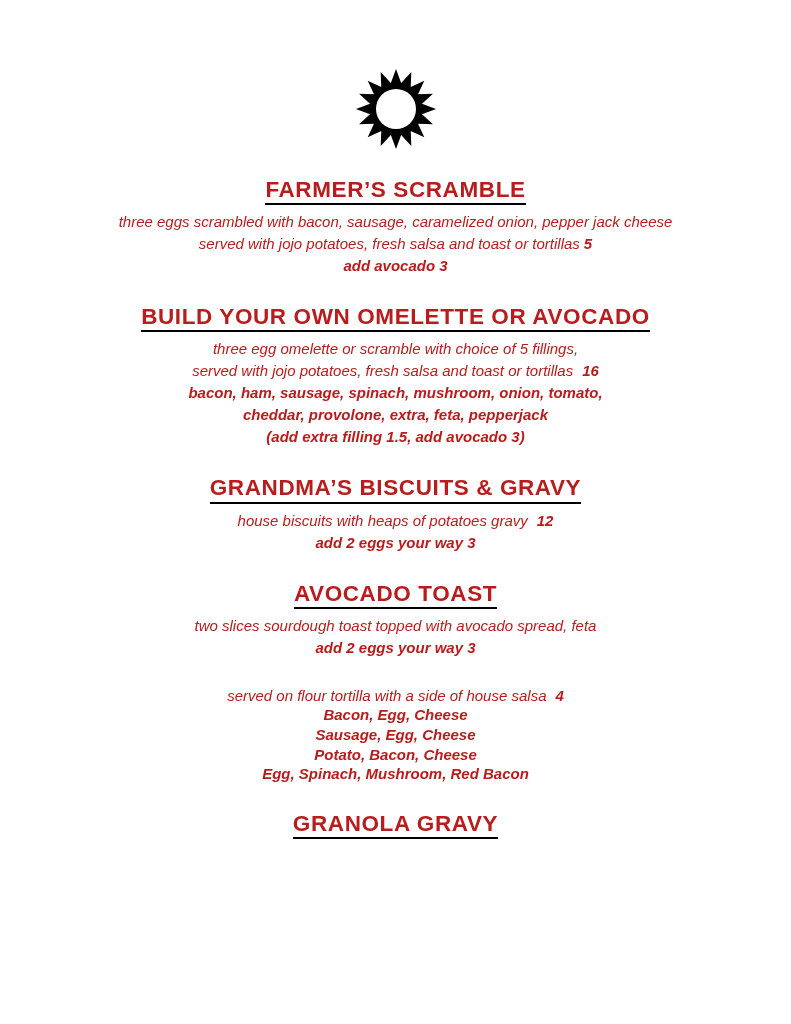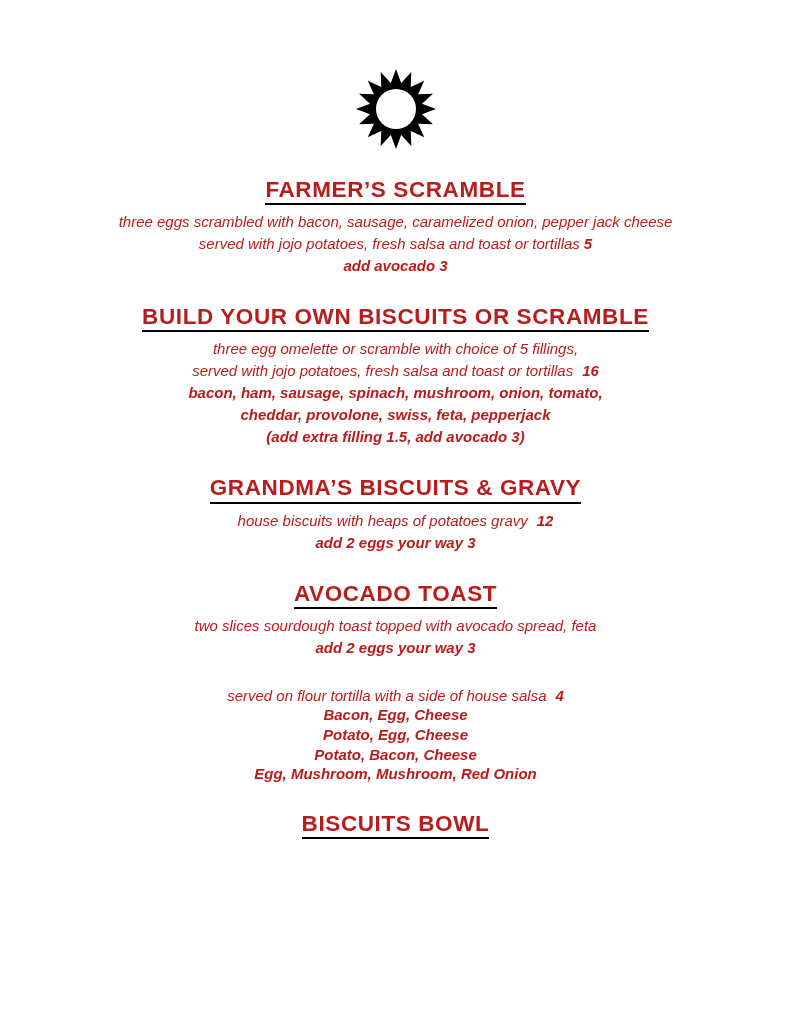--- a/index.html
+++ b/index.html
@@ -62,29 +62,29 @@
     <div class="lines">
   <p class="line"><span class="line-text">three eggs scrambled with bacon, sausage, caramelized onion, pepper jack cheese</span></p>
 
   <p class="line"><span class="line-text">served with jojo potatoes, fresh salsa and toast or tortillas</span><span class="price">5</span></p>
 
   <p class="line bold"><span class="line-text">add avocado 3</span></p>
 </div>
   </section>
 
   <section class="menu-section">
-    <h2 class="section-heading"><span class="heading-text">BUILD YOUR OWN BISCUITS OR SCRAMBLE</span></h2>
+    <h2 class="section-heading"><span class="heading-text">BUILD YOUR OWN OMELETTE OR AVOCADO</span></h2>
     <div class="lines">
   <p class="line"><span class="line-text">three egg omelette or scramble with choice of 5 fillings,</span></p>
 
   <p class="line"><span class="line-text">served with jojo potatoes, fresh salsa and toast or tortillas</span><span class="price gap">16</span></p>
 
   <p class="line bold"><span class="line-text">bacon, ham, sausage, spinach, mushroom, onion, tomato,</span></p>
 
-  <p class="line bold"><span class="line-text">cheddar, provolone, swiss, feta, pepperjack</span></p>
+  <p class="line bold"><span class="line-text">cheddar, provolone, extra, feta, pepperjack</span></p>
 
   <p class="line bold"><span class="line-text">(add extra filling 1.5, add avocado 3)</span></p>
 </div>
   </section>
 
   <section class="menu-section">
     <h2 class="section-heading"><span class="heading-text">GRANDMA’S BISCUITS &amp; GRAVY</span></h2>
     <div class="lines">
   <p class="line"><span class="line-text">house biscuits with heaps of potatoes gravy</span><span class="price gap">12</span></p>
 
@@ -101,26 +101,26 @@
   <p class="line bold"><span class="line-text">add 2 eggs your way 3</span></p>
 </div>
   </section>
 
   <section class="menu-section compact">
     <div class="lines">
   <p class="line"><span class="line-text">served on flour tortilla with a side of house salsa</span><span class="price gap">4</span></p>
 
   <p class="line bold"><span class="line-text">Bacon, Egg, Cheese</span></p>
 
+  <p class="line bold"><span class="line-text">Sausage, Egg, Cheese</span></p>
 
-  <p class="line bold"><span class="line-text">Potato, Egg, Cheese</span></p>
 
   <p class="line bold"><span class="line-text">Potato, Bacon, Cheese</span></p>
 
-  <p class="line bold"><span class="line-text">Egg, Mushroom, Mushroom, Red Onion</span></p>
+  <p class="line bold"><span class="line-text">Egg, Spinach, Mushroom, Red Bacon</span></p>
 </div>
   </section>
 
   <section class="menu-section">
-    <h2 class="section-heading"><span class="heading-text">BISCUITS BOWL</span></h2>
+    <h2 class="section-heading"><span class="heading-text">GRANOLA GRAVY</span></h2>
   </section>
 </div>
 </div>
 
 </body></html>

